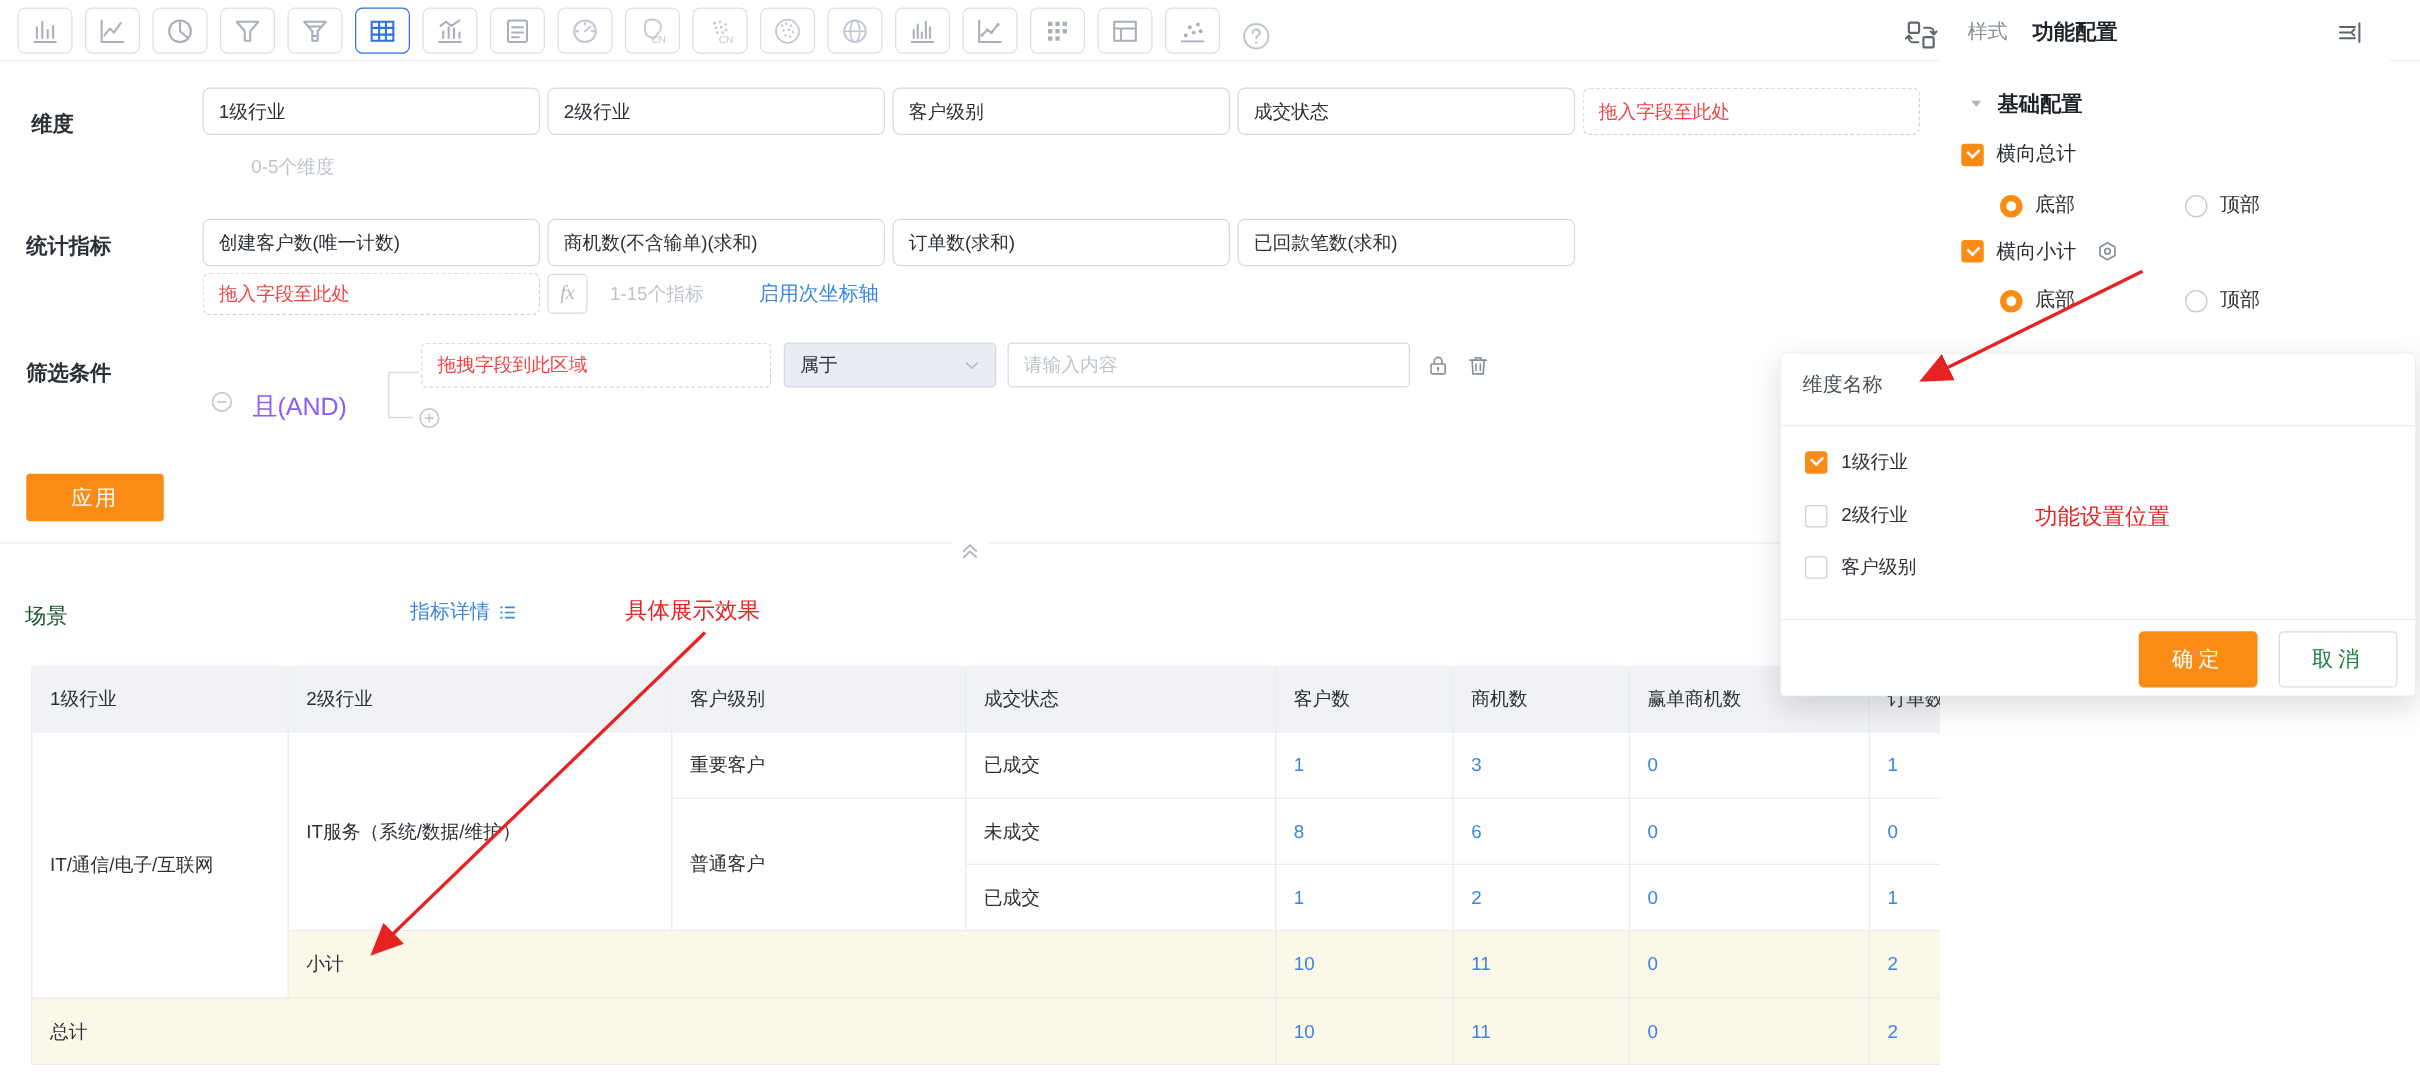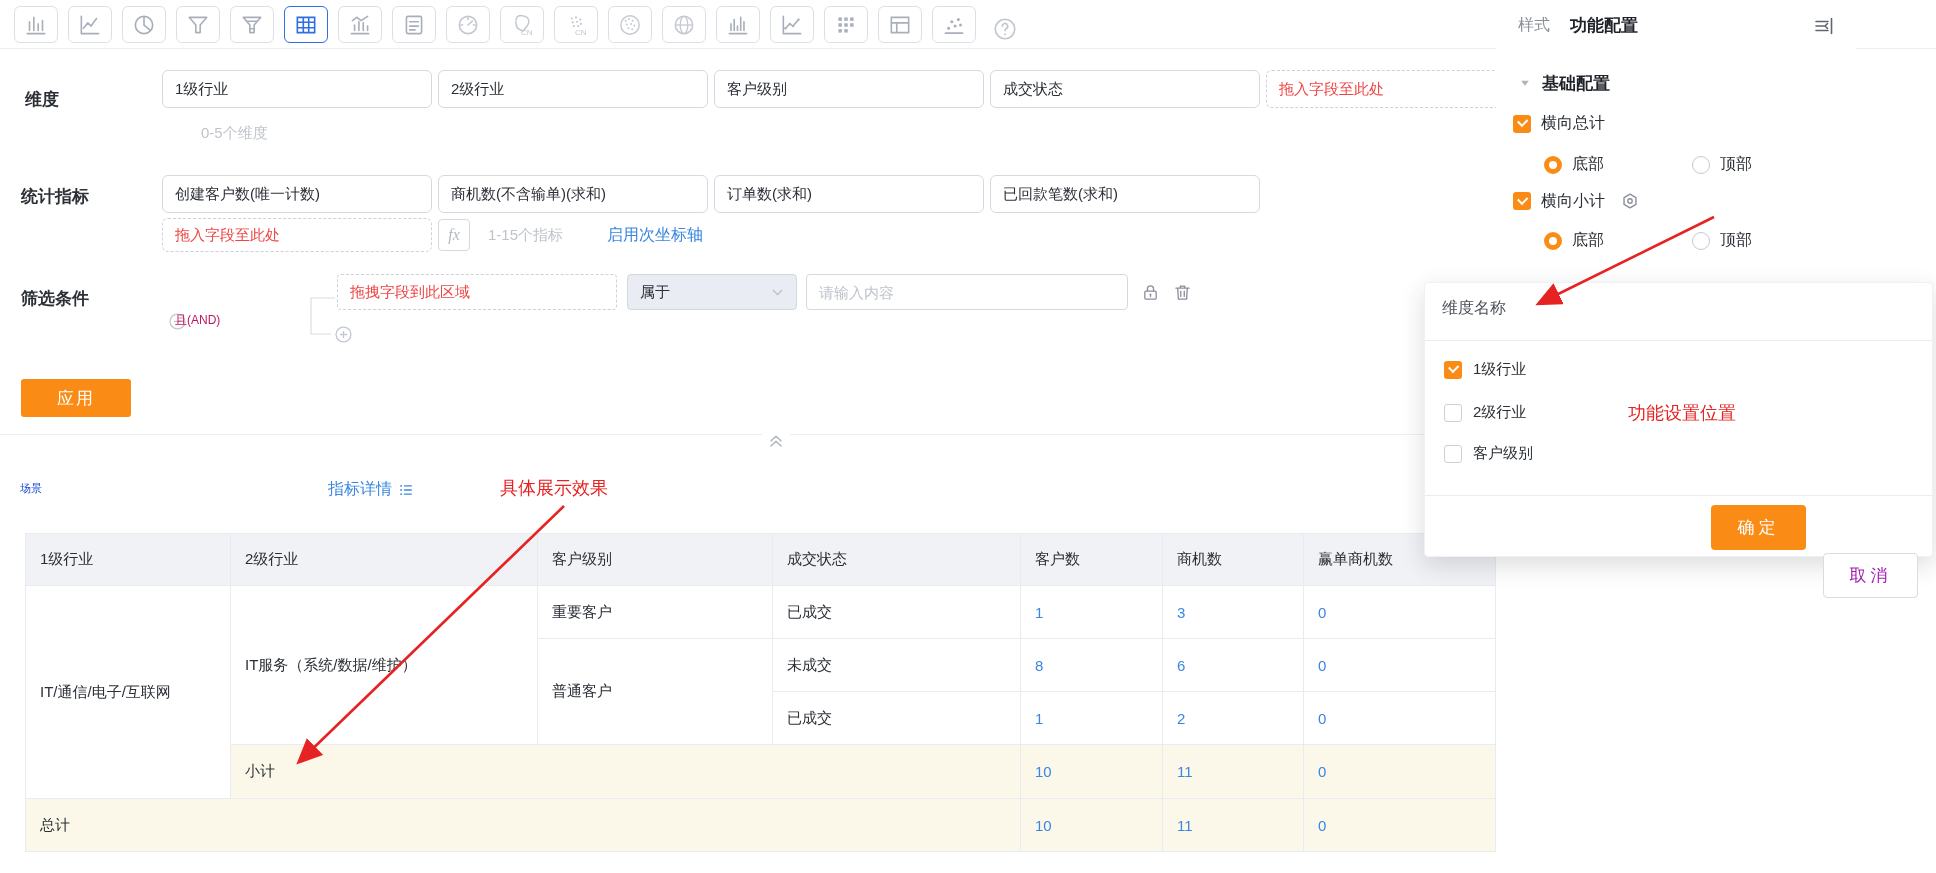--- a/index.html
+++ b/index.html
@@ -53,21 +53,21 @@
   
   .pivot{position:absolute;left:25px;top:533px;border-collapse:collapse;table-layout:fixed;font-size:15px;}
   .pivot th,.pivot td{border:1px solid #e8ebf0;padding:0 14px;text-align:left;font-weight:400;
                       overflow:hidden;white-space:nowrap;}
   .pivot thead th{background:#f1f2f6;height:51px;color:#2b2f36;}
   .pivot td{background:#fff;color:#2b2f36;}
   .pivot .num{color:#3a86e0;cursor:pointer;}
   .pivot tr.sub>td{background:#fcf8e9;}
 
   
-  .panel{position:absolute;left:1496px;top:0;width:360px;height:873px;background:#fff;}
+  .panel{position:absolute;left:1552px;top:0;width:360px;height:873px;background:#fff;}
   .tab-dim{position:absolute;font-size:16px;color:#8a8f99;cursor:pointer;}
   .tab-act{position:absolute;font-size:17px;font-weight:700;color:#1f2329;cursor:pointer;}
   .panelicon{position:absolute;width:24px;height:24px;color:#5f6470;cursor:pointer;}
   .secttl{position:absolute;font-size:17px;font-weight:700;color:#1f2329;}
   .caret{position:absolute;width:14px;height:14px;color:#b0b4bd;}
   .cb{width:18px;height:18px;border-radius:3px;box-sizing:border-box;position:relative;flex:none;cursor:pointer;}
   .cb.on{background:#fa8c16;}
   .cb.on::after{content:"";position:absolute;left:4.5px;top:3.5px;width:7px;height:4.5px;border-left:2px solid #fff;
                 border-bottom:2px solid #fff;transform:rotate(-45deg);}
   .cb.off{border:1px solid #ccd0d9;background:#fff;}
@@ -78,21 +78,21 @@
   .gear{width:22px;height:22px;color:#8a8f99;cursor:pointer;}
 
   
   .popup{position:absolute;left:1424px;top:282px;width:509px;height:275px;background:#fff;box-sizing:border-box;
          border:1px solid #f0f1f4;border-radius:4px;box-shadow:0 8px 24px rgba(30,35,43,.16);z-index:30;}
   .popttl{position:absolute;left:17px;top:15px;font-size:16px;color:#4a4f59;}
   .popline{position:absolute;left:0;right:0;border-top:1px solid #ececf0;}
   .popbtn{position:absolute;width:95px;height:45px;border-radius:4px;font-size:17px;display:flex;align-items:center;
           justify-content:center;cursor:pointer;box-sizing:border-box;letter-spacing:4px;}
   .popbtn.ok{background:#fa8c16;color:#fff;border:none;}
-  .popbtn.cancel{background:#fff;color:#a21caf;border:1px solid #d9dce0;margin-top:48px;}
+  .popbtn.cancel{background:#fff;color:#15803d;border:1px solid #d9dce0;}
 
   .arrows{position:absolute;left:0;top:0;width:1936px;height:873px;z-index:40;pointer-events:none;}
 </style>
 </head>
 <body>
 
 <svg width="0" height="0" style="position:absolute">
   <defs>
     <symbol id="sym-bar-chart" viewBox="0 0 24 24">
         <path d="M4 20h16M6 17V9m4 8V5m4 12v-6m4 6V8" stroke="currentColor" stroke-width="1.5" fill="none" stroke-linecap="round"></path>
@@ -373,21 +373,21 @@
     <div class="fieldbox dashbox" style="height:34px;">拖入字段至此处</div>
     <div class="fxbox">fx</div>
     <div class="hint" style="position:static;margin-left:12px;">1-15个指标</div>
     <div class="bluelink" style="margin-left:38px;">启用次坐标轴</div>
   </div>
 
   <div class="rowlabel" style="left:21px;top:287px;">筛选条件</div>
   <div class="circbtn" style="position:absolute;left:167px;top:311px;"><svg viewBox="0 0 24 24">
         <use href="#sym-minus-circle"></use>
       </svg></div>
-  <div style="position:absolute;left:175px;top:312px;font-size:12px;color:#be185d;">且(AND)</div>
+  <div style="position:absolute;left:202px;top:312px;font-size:20px;color:#8b5cf6;">且(AND)</div>
   <svg class="arrows" style="z-index:1;" width="1936" height="873">
     <path d="M335 298 H311 V334 H331" stroke="#d9dce0" stroke-width="1.2" fill="none"></path>
   </svg>
   <div class="circbtn" style="position:absolute;left:333px;top:324px;"><svg viewBox="0 0 24 24">
         <use href="#sym-plus-circle"></use>
       </svg></div>
   <div class="condrow" style="left:337px;top:274px;justify-content:space-between;">
     <div class="fieldbox dashbox" style="width:280px;height:36px;border-radius:4px;">拖拽字段到此区域</div>
     <div class="opsel" style="margin-left:10px;">
       <span>属于</span>
@@ -405,21 +405,21 @@
   </div>
 
   <button class="applybtn">应用</button>
   <div class="hline" style="left:0;top:434px;width:1576px;"></div>
   <div class="collapser">
       <svg viewBox="0 0 24 24" style="width:20px;height:20px">
         <use href="#sym-double-up"></use>
       </svg>
     </div>
 
-  <div style="position:absolute;left:20px;top:481px;font-size:11px;color:#1d4ed8;">场景</div>
+  <div style="position:absolute;left:20px;top:481px;font-size:17px;color:#14532d;">场景</div>
   <div style="position:absolute;left:328px;top:479px;display:flex;align-items:center;gap:5px;">
     <span class="bluelink">指标详情</span>
     <span style="width:18px;height:18px;color:#3a86e0;"><svg viewBox="0 0 24 24" style="width:18px;height:18px">
           <use href="#sym-list"></use>
         </svg></span>
   </div>
   <div class="rednote" style="left:500px;top:476px;">具体展示效果</div>
 
   <table class="pivot">
     <colgroup>

